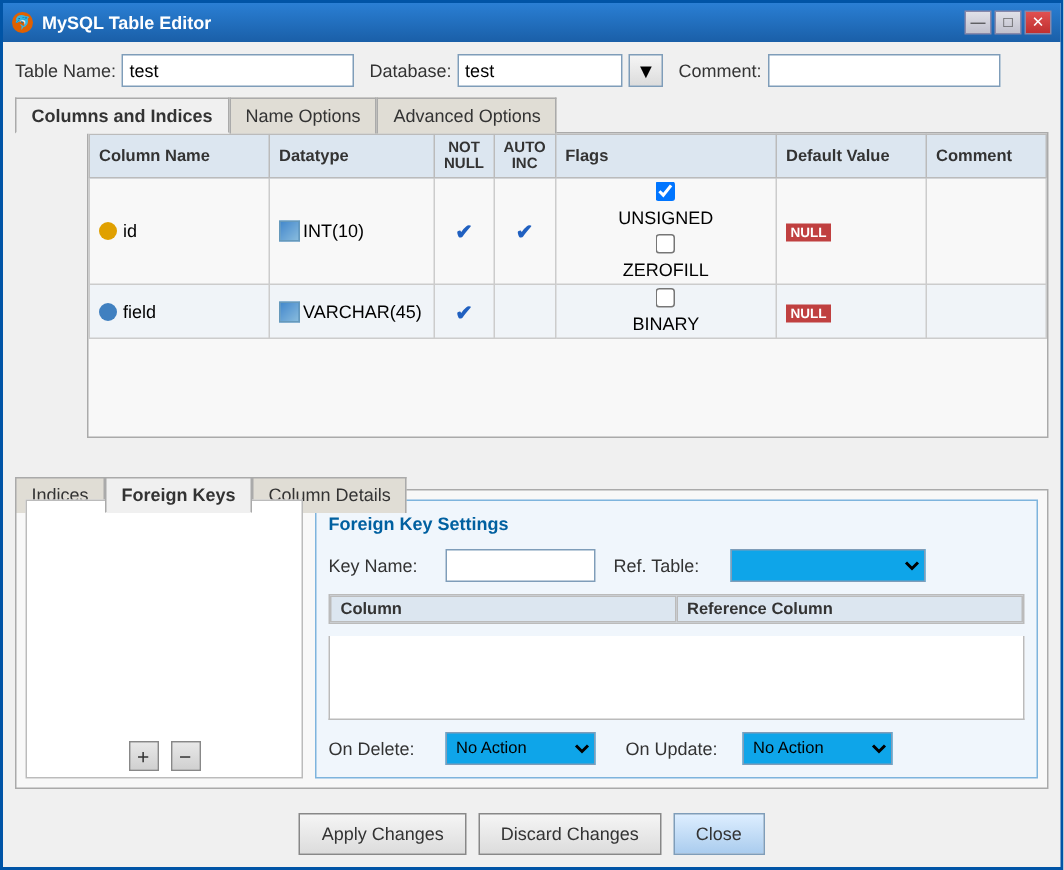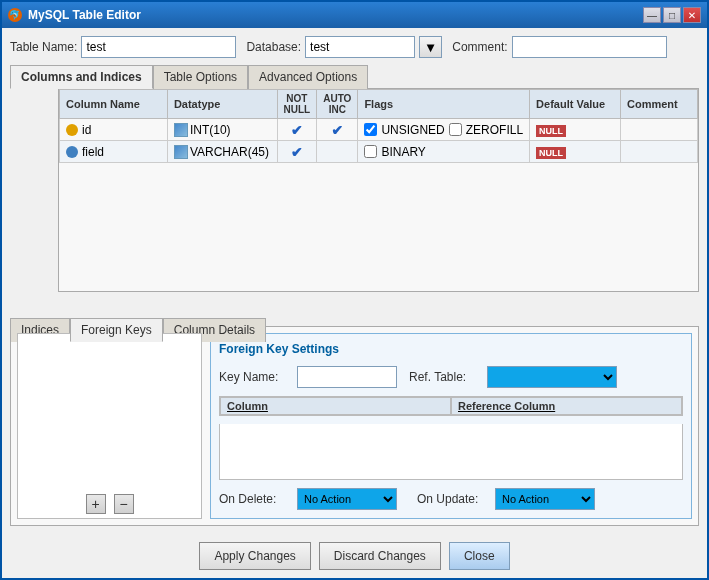--- a/index.html
+++ b/index.html
@@ -239,21 +239,21 @@
       cursor: pointer;
       font-size: 12px;
       color: #333;
       position: relative;
       top: 16px;
     }
 
     .bottom-tab.active {
       background: #f0f0f0;
       border-bottom: 1px solid #f0f0f0;
-      font-weight: normal;
+      font-weight: bold;
       z-index: 1;
     }
 
     .bottom-tab-content {
       border: 1px solid #aaa;
       background: #f8f8f8;
       height: 200px;
       display: flex;
       flex-direction: column;
     }
@@ -381,20 +381,21 @@
     .col-name-cell {
       display: flex;
       align-items: center;
       gap: 4px;
     }
 
     .flags-cell {
       display: flex;
       align-items: center;
       gap: 4px;
+      flex-direction: column;
     }
 
     .table-scroll-area {
       overflow-y: auto;
       flex: 1;
     }
 
     .top-tabs-content {
       flex: 1;
       display: flex;
@@ -434,21 +435,21 @@
       </div>
       <div class="field-group">
         <label class="field-label">Comment:</label>
         <input class="text-input text-input-comment" type="text" value="" style="">
       </div>
     </div>
 
     <div class="tabs-panel">
       <div class="tab-bar">
         <div class="tab active">Columns and Indices</div>
-        <div class="tab">Table Options</div>
+        <div class="tab">Name Options</div>
         <div class="tab">Advanced Options</div>
       </div>
       <div class="tab-content top-tabs-content">
         <div class="table-scroll-area">
           <table class="columns-table">
             <thead>
               <tr>
                 <th style="width:120px">Column Name</th>
                 <th style="width:110px">Datatype</th>
                 <th style="width:35px">
@@ -546,21 +547,21 @@
                 <input class="fk-input" type="text" value="" style="">
               </div>
               <div class="fk-row">
                 <span class="fk-label">Ref. Table:</span>
                 <select class="fk-select" style="width:130px;">
                   <option value=""></option>
                 </select>
               </div>
             </div>
 
-            <div style="display:flex;border:1px solid #bbb;text-decoration:underline;">
+            <div style="display:flex;border:1px solid #bbb;">
               <div class="fk-col-header-cell" style="flex:1;background:#dce6f0;border-right:1px solid #bbb;padding:2px 6px;font-size:11px;font-weight:bold;">Column</div>
               <div class="fk-col-header-cell" style="flex:1;background:#dce6f0;padding:2px 6px;font-size:11px;font-weight:bold;">Reference Column</div>
             </div>
             <div style="flex:1;border:1px solid #bbb;border-top:none;background:white;min-height:30px;"></div>
 
             <div style="display:flex;align-items:center;gap:20px;">
               <div class="fk-row">
                 <span class="fk-label">On Delete:</span>
                 <select class="fk-select">
                   <option>No Action</option>

